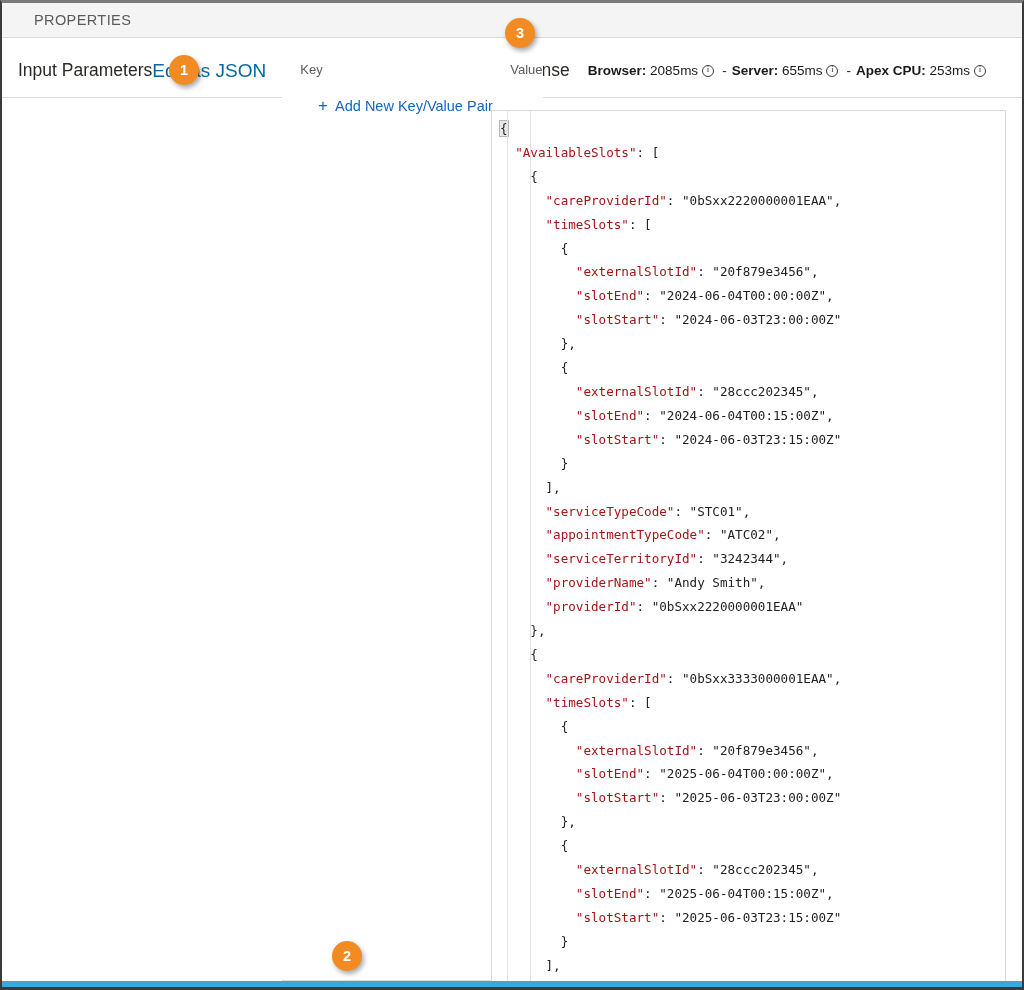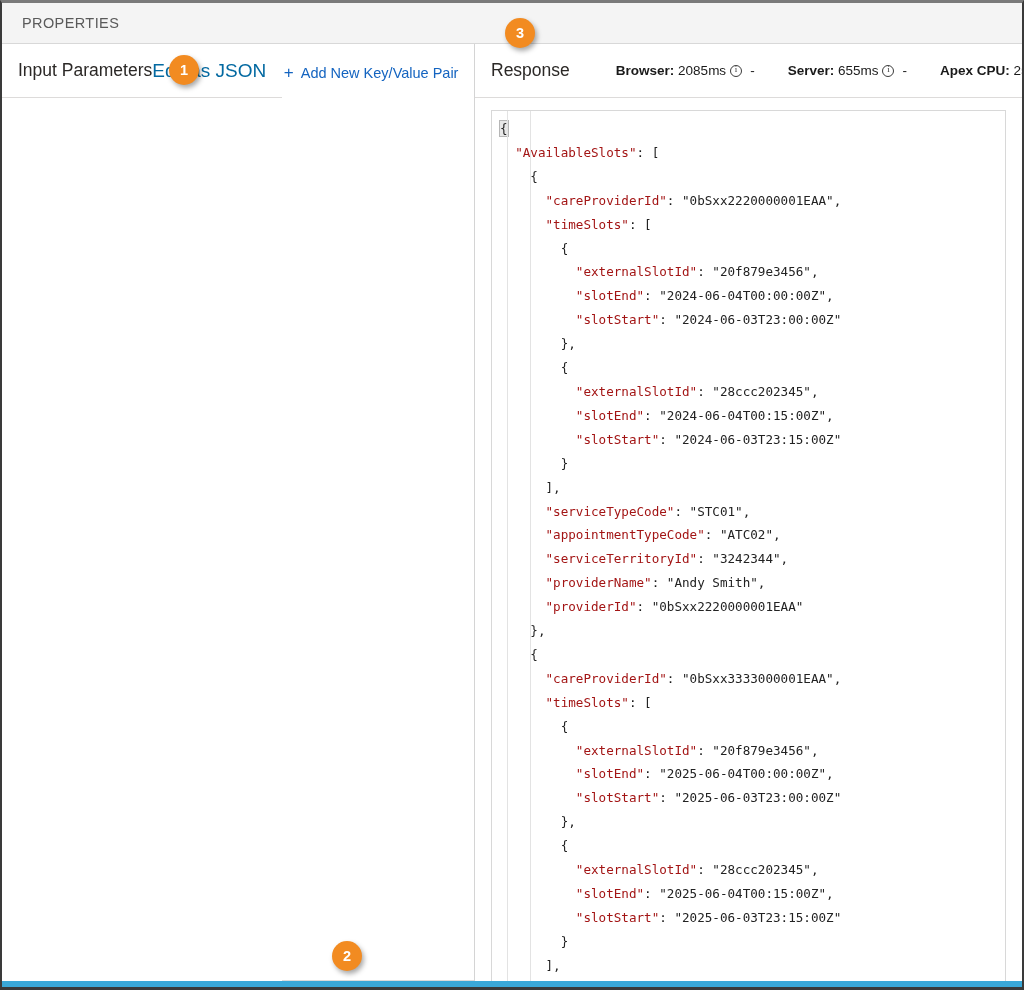--- a/index.html
+++ b/index.html
@@ -28,26 +28,26 @@
   .bottom-strip {
     position: absolute;
     left: 0; right: 0; bottom: 0;
     height: 6px;
     background: #3aa8d8;
   }
 
   
   .tabbar {
     position: relative;
-    height: 41px;
+    height: 35px;
     background: #f4f4f4;
     border-bottom: 1px solid #d8d8d8;
     display: flex;
     align-items: center;
-    padding-left: 2px;
+    padding-left: 14px;
   }
   .tab {
     position: relative;
     height: 41px;
     display: flex;
     align-items: center;
     padding: 0 18px;
     font-size: 14.5px;
     letter-spacing: .4px;
     color: #5a5a5a;
@@ -180,21 +180,21 @@
     font-size: 17.5px;
     color: #2b2826;
   }
   .perf {
     font-size: 13.5px;
     color: #1a1a1a;
     display: flex;
     align-items: center;
     white-space: nowrap;
   }
-  .perf b { font-weight: bold; margin-left: 28px; }
+  .perf b { font-weight: bold; }
   .info-icon {
     display: inline-block;
     width: 12px; height: 12px;
     border: 1px solid #3c3c3c;
     border-radius: 50%;
     position: relative;
     margin: 0 3px 0 4px;
     vertical-align: -1px;
     cursor: pointer;
   }
@@ -291,20 +291,24 @@
 
     <div class="left-pane">
 
       <div class="pane-header">
         <span class="pane-title">Input Parameters</span>
         <span class="spacer"></span>
         <a class="link">Edit as JSON</a>
       </div>
 
       <div class="params-body">
+        <div class="kv-head">
+          <div class="col-key">Key</div>
+          <div class="col-val">Value</div>
+        </div>
 
         <div class="add-row">
           <span class="add-link">
             <span class="plus-icon">+</span>
             <span>Add New Key/Value Pair</span>
           </span>
         </div>
       </div>
 
     </div>

